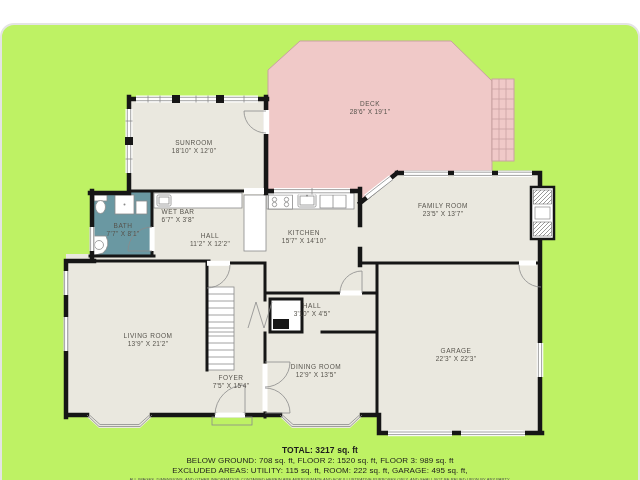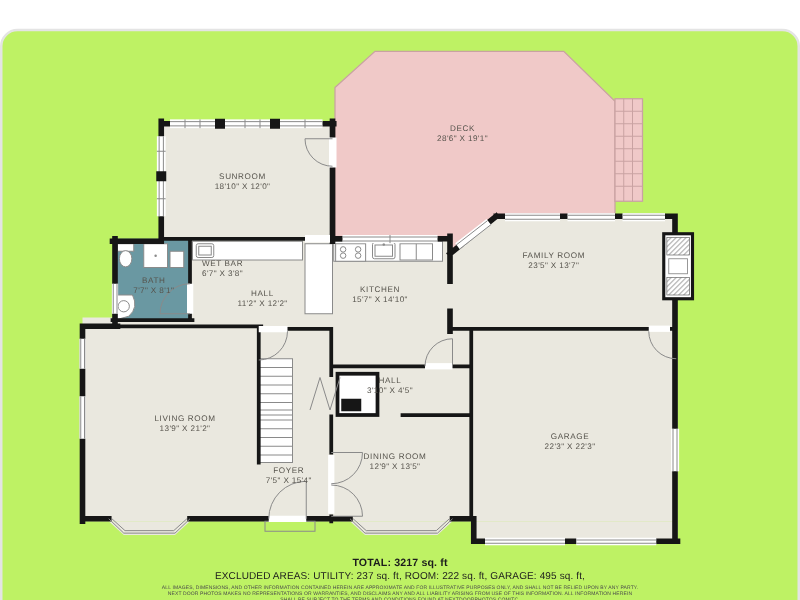--- a/index.html
+++ b/index.html
@@ -219,21 +219,22 @@
       <span class="rname">DINING ROOM</span>
       <span class="rdims">12'9" X 13'5"</span>
     </div>
   <div class="room-label" style="left:454px;top:329px">
       <span class="rname">GARAGE</span>
       <span class="rdims">22'3" X 22'3"</span>
     </div>
 
   <div class="summary">
     <div class="total">TOTAL: 3217 sq. ft</div>
-    <div class="line">EXCLUDED AREAS: UTILITY: 237 sq. ft, ROOM: 222 sq. ft, GARAGE: 495 sq. ft,</div>
+    <div class="line">BELOW GROUND: 708 sq. ft, FLOOR 2: 1520 sq. ft, FLOOR 3: 989 sq. ft</div>
+    <div class="line">EXCLUDED AREAS: UTILITY: 115 sq. ft, ROOM: 222 sq. ft, GARAGE: 495 sq. ft,</div>
     <div class="disclaimer">
       <div>ALL IMAGES, DIMENSIONS, AND OTHER INFORMATION CONTAINED HEREIN ARE APPROXIMATE AND FOR ILLUSTRATIVE PURPOSES ONLY, AND SHALL NOT BE RELIED UPON BY ANY PARTY.</div>
       <div>NEXT DOOR PHOTOS MAKES NO REPRESENTATIONS OR WARRANTIES, AND DISCLAIMS ANY AND ALL LIABILITY ARISING FROM USE OF THIS INFORMATION. ALL INFORMATION HEREIN</div>
       <div>SHALL BE SUBJECT TO THE TERMS AND CONDITIONS FOUND AT NEXTDOORPHOTOS.COM/TC.</div>
     </div>
   </div>
 
 </div>
 
 </body></html>

